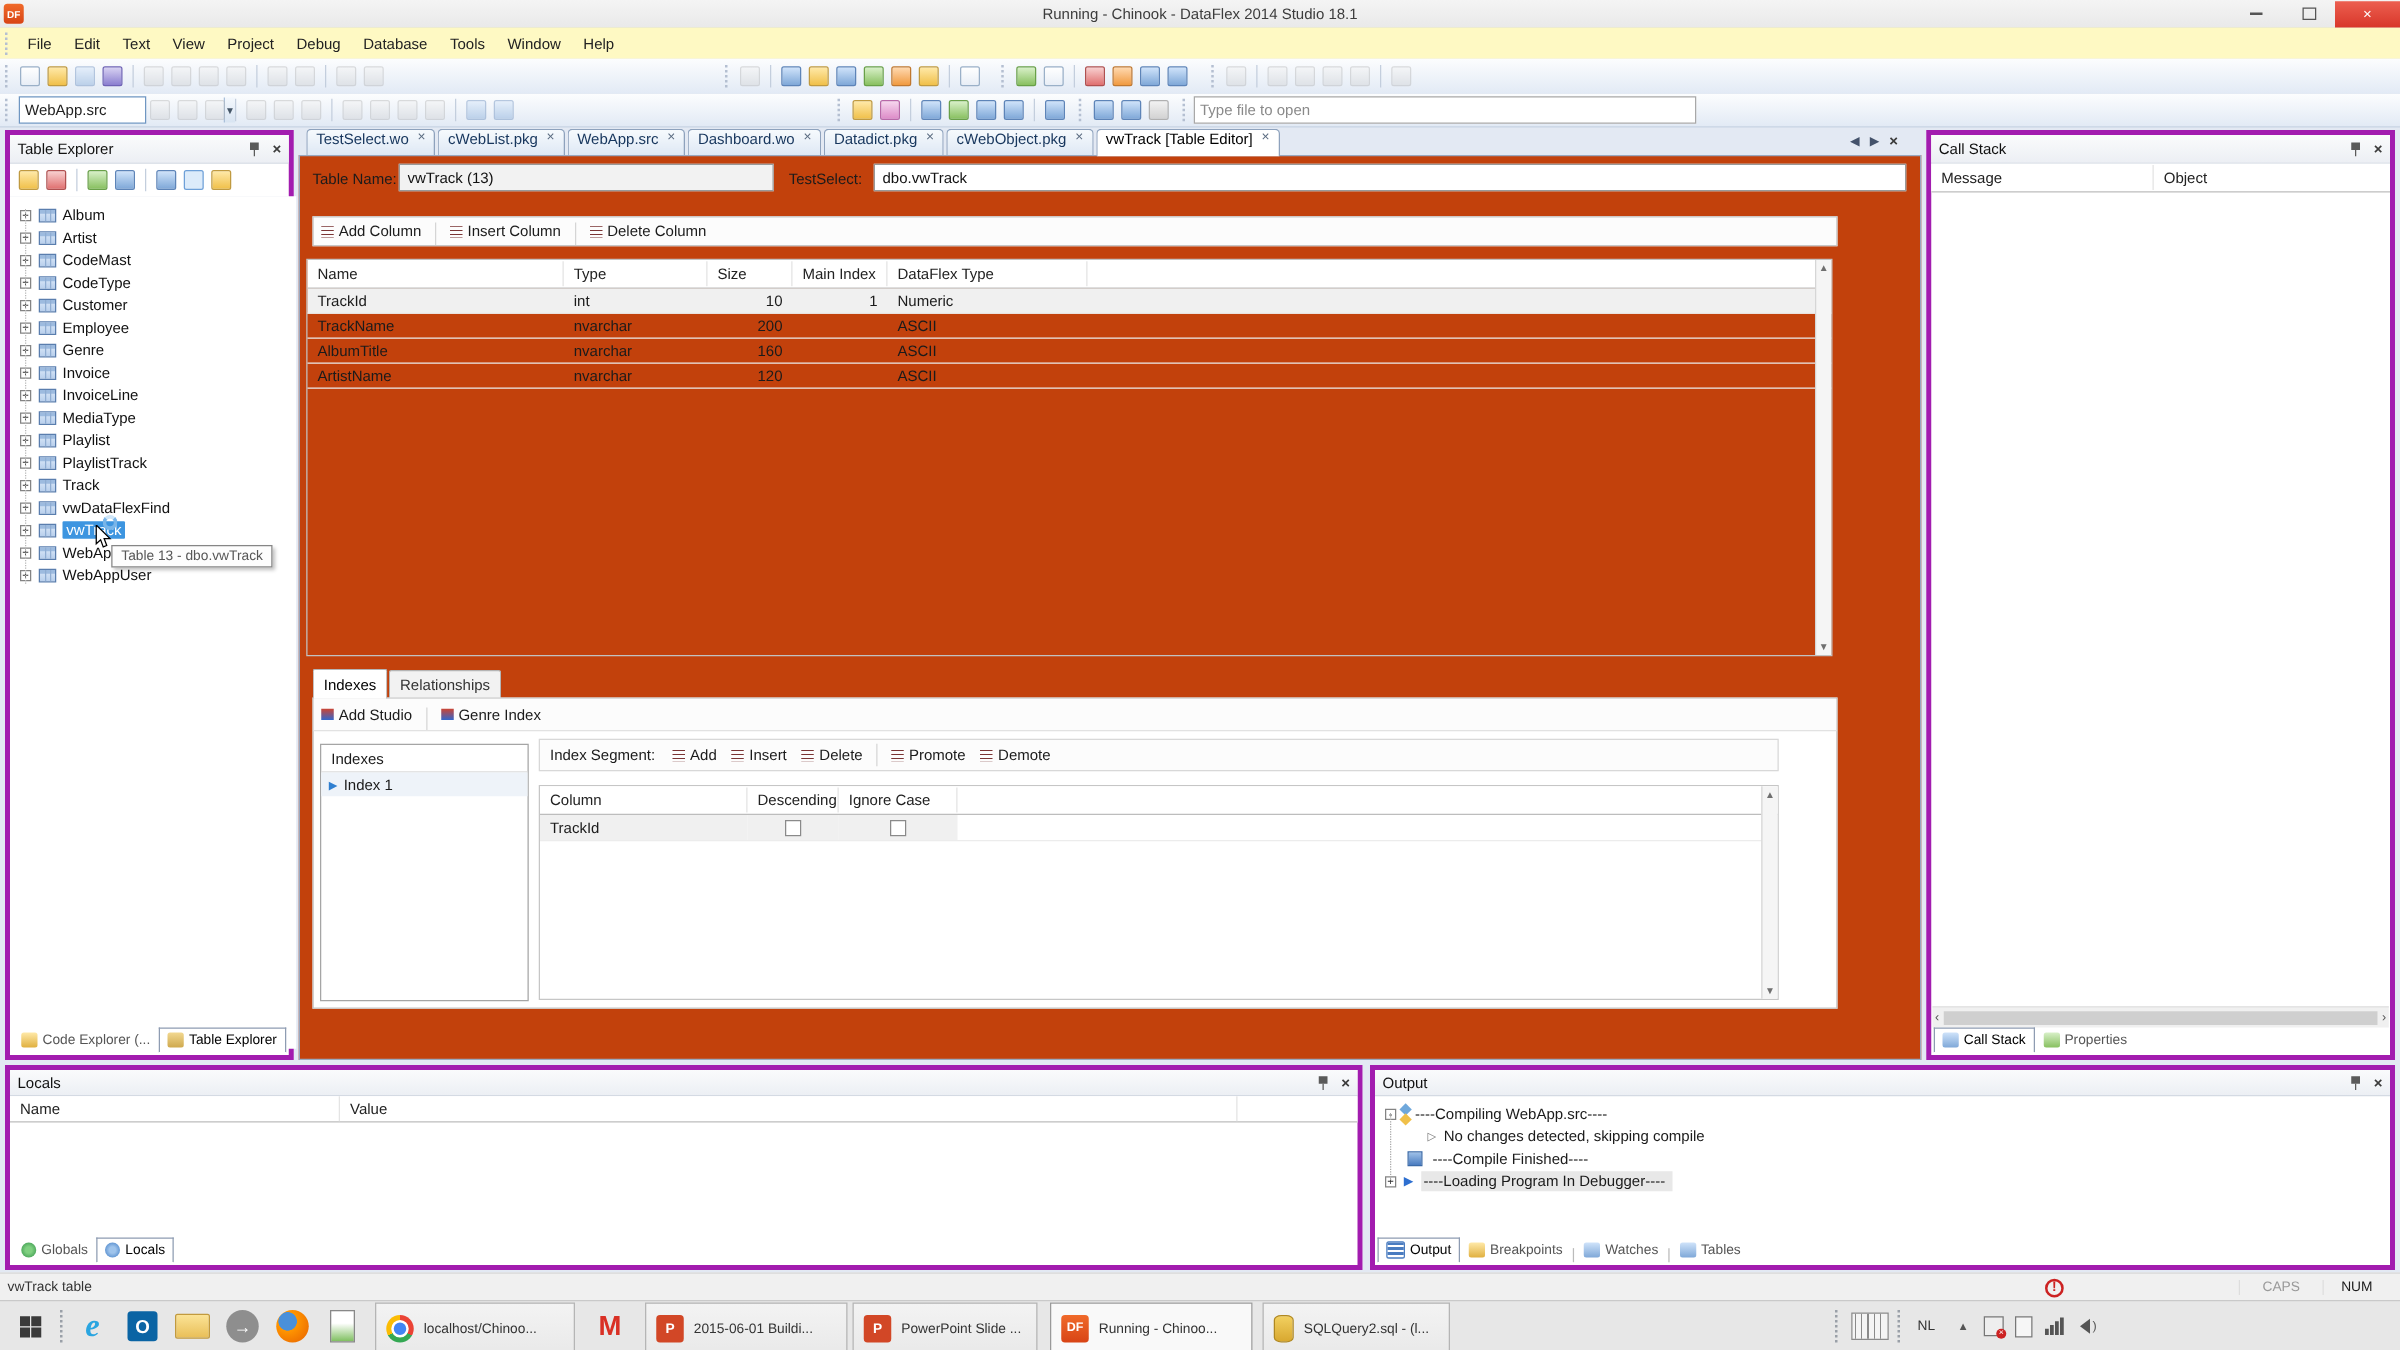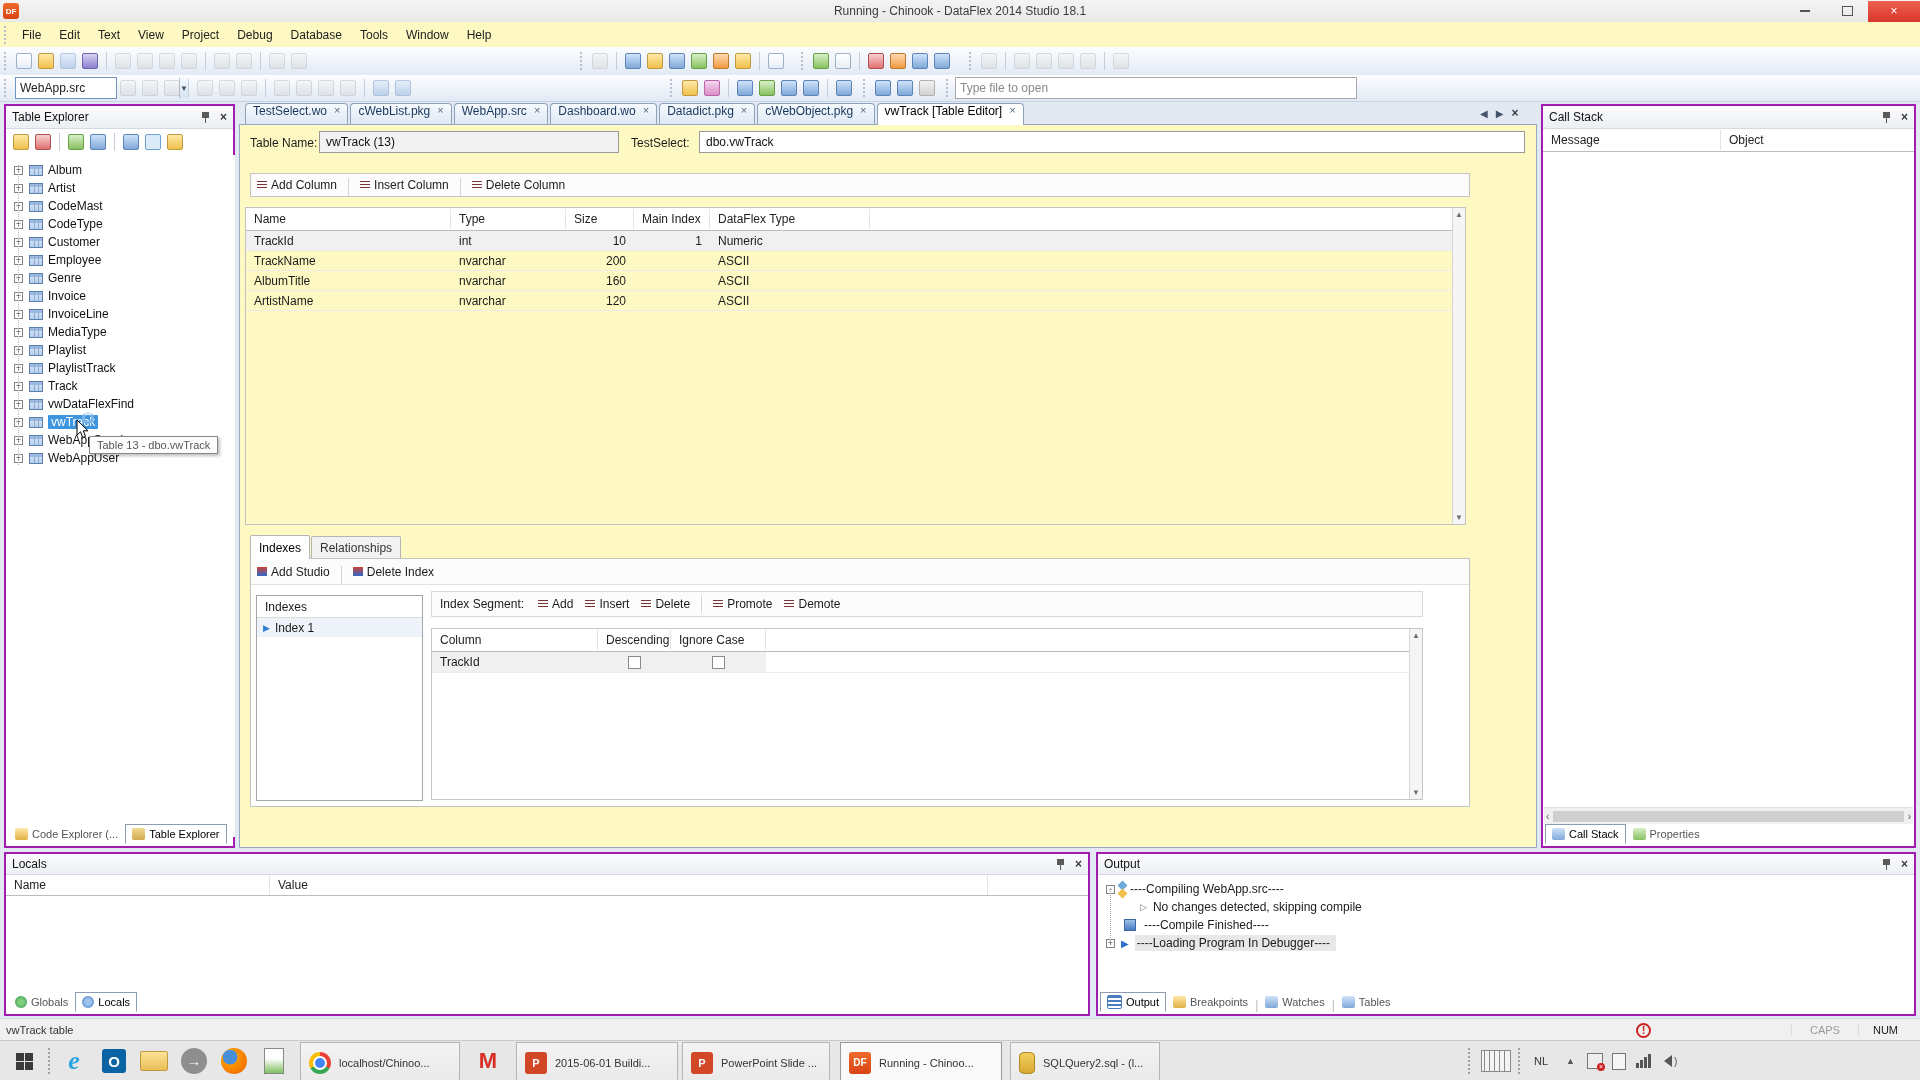--- a/index.html
+++ b/index.html
@@ -35,21 +35,21 @@
   .grip{width:3px;height:18px;border-left:2px dotted #b4bfd1;margin:0 4px}
   .combo{height:20px;background:#fff;border:1px solid #6f96c2;display:flex;align-items:center;font-size:12px}
   .combo .arr{margin-left:auto;width:15px;height:100%;display:flex;align-items:center;justify-content:center;color:#456;background:linear-gradient(#f4f8fd,#d8e4f2);border-left:1px solid #aac0da;font-size:8px}
   .combo input{border:0;outline:0;flex:1;font:12px "Liberation Sans",sans-serif;padding:0 4px;background:transparent;color:#222}
   .combo input::placeholder{color:#8a8a8a}
   
   .doctab{height:21px;display:flex;padding:0 7px;border:1px solid #8ea2bd;border-bottom:0;border-radius:4px 4px 0 0;background:linear-gradient(#f6fafd,#dde7f4);margin-right:2px;color:#17365d;font-size:12px}
   .doctab .x{margin-left:7px;color:#5a6b80;font-size:11px}
   .doctab.active{background:#fff;color:#000;position:relative;z-index:2}
   
-  .panel{background:#fff;border:2px solid #a21caf;box-sizing:border-box}
+  .panel{background:#fff;border:4px solid #a21caf;box-sizing:border-box}
   .phead{background:linear-gradient(#fafbfc,#eceff4);border-bottom:1px solid #d4dae3;font-size:12px;color:#111;display:flex;align-items:center;padding:0 6px;height:22px}
   .pinic{width:9px;height:11px;position:relative;margin-right:10px}
   .pinic::before{content:"";position:absolute;left:1px;top:0;width:7px;height:6px;background:#5a5a5a}
   .pinic::after{content:"";position:absolute;left:4px;top:6px;width:1px;height:5px;background:#5a5a5a}
   .xic{color:#3c3c3c;font-size:12px;font-weight:bold}
   .treerow{height:18px;display:flex;align-items:center;font-size:12px;color:#111}
   .expbox{width:9px;height:9px;border:1px solid #848484;background:#fff;font-size:9px;line-height:7px;text-align:center;color:#333;box-sizing:border-box;flex:0 0 9px}
   .tblic{width:14px;height:11px;margin:0 5px 0 6px;border:1px solid #5a7eae;background:linear-gradient(#dce9f8,#b8cfec);position:relative;box-sizing:border-box;flex:0 0 14px}
   .tblic::before{content:"";position:absolute;left:0;top:0;right:0;height:3px;background:#9dbbdf}
   .tblic::after{content:"";position:absolute;left:4px;top:0;bottom:0;width:1px;background:#8fadd2;box-shadow:4px 0 0 #8fadd2}
@@ -375,21 +375,21 @@
         </div>
     </div>
   </div>
 
   <div class="abs" style="left:82px;top:412px;width:12px;height:12px;border-radius:50%;border:3px solid #79b5e8;border-top-color:#cfe6f8;box-sizing:border-box;z-index:30"></div>
   <svg class="abs" style="left:76px;top:420px;z-index:31" width="14" height="20">
     <polygon points="1,0 1,15 4.5,11.8 6.6,17.5 9.4,16.4 7.3,10.8 12,10.8" fill="#fff" stroke="#000" stroke-width="1"></polygon>
   </svg>
   <div class="abs tooltip" style="left:89px;top:436px;z-index:29">Table 13 - dbo.vwTrack</div>
 
-  <div class="abs" style="left:239px;top:124px;width:1298px;height:724px;background:#fef9c3;border:1px solid #98a8c0;box-sizing:border-box">
+  <div class="abs" style="left:239px;top:124px;width:1298px;height:724px;background:#c2410c;border:1px solid #98a8c0;box-sizing:border-box">
 
     <span class="abs lbl" style="left:10px;top:11px">Table Name:</span>
     <div class="abs inputbox" style="left:79px;top:6px;width:300px;background:#f2f2f2">
       <input style="background: transparent;" value="vwTrack (13)">
     </div>
     <span class="abs lbl" style="left:391px;top:11px">TestSelect:</span>
     <div class="abs inputbox" style="left:459px;top:6px;width:826px">
       <input value="dbo.vwTrack" style="">
     </div>
 
@@ -460,21 +460,21 @@
 
     <div class="abs groupbox" style="left:10px;top:433px;width:1220px;height:249px">
       <div class="strip" style="width:100%;height:26px;border:0;border-bottom:1px solid #e2e2e2">
         <div class="stripbtn">
             <span class="linesic" style="background:linear-gradient(#c43,#36c);width:9px"></span>
             <span>Add Studio</span>
           </div>
         <span class="sep" style="background:#d5d5d5"></span>
         <div class="stripbtn">
             <span class="linesic" style="background:linear-gradient(#c43,#36c);width:9px"></span>
-            <span>Delete Index</span>
+            <span>Genre Index</span>
           </div>
       </div>
 
       <div class="abs listbox" style="left:5px;top:36px;width:167px;height:206px">
         <div style="height:21px;border-bottom:1px solid #dcdcdc;display:flex;align-items:center;padding:0 8px">Indexes</div>
         <div class="flex" style="height:19px;background:#eef3f9;padding:0 6px">
           <span style="color:#2f7fd0;font-size:9px;margin-right:5px">▶</span>
           <span>Index 1</span>
         </div>
       </div>

